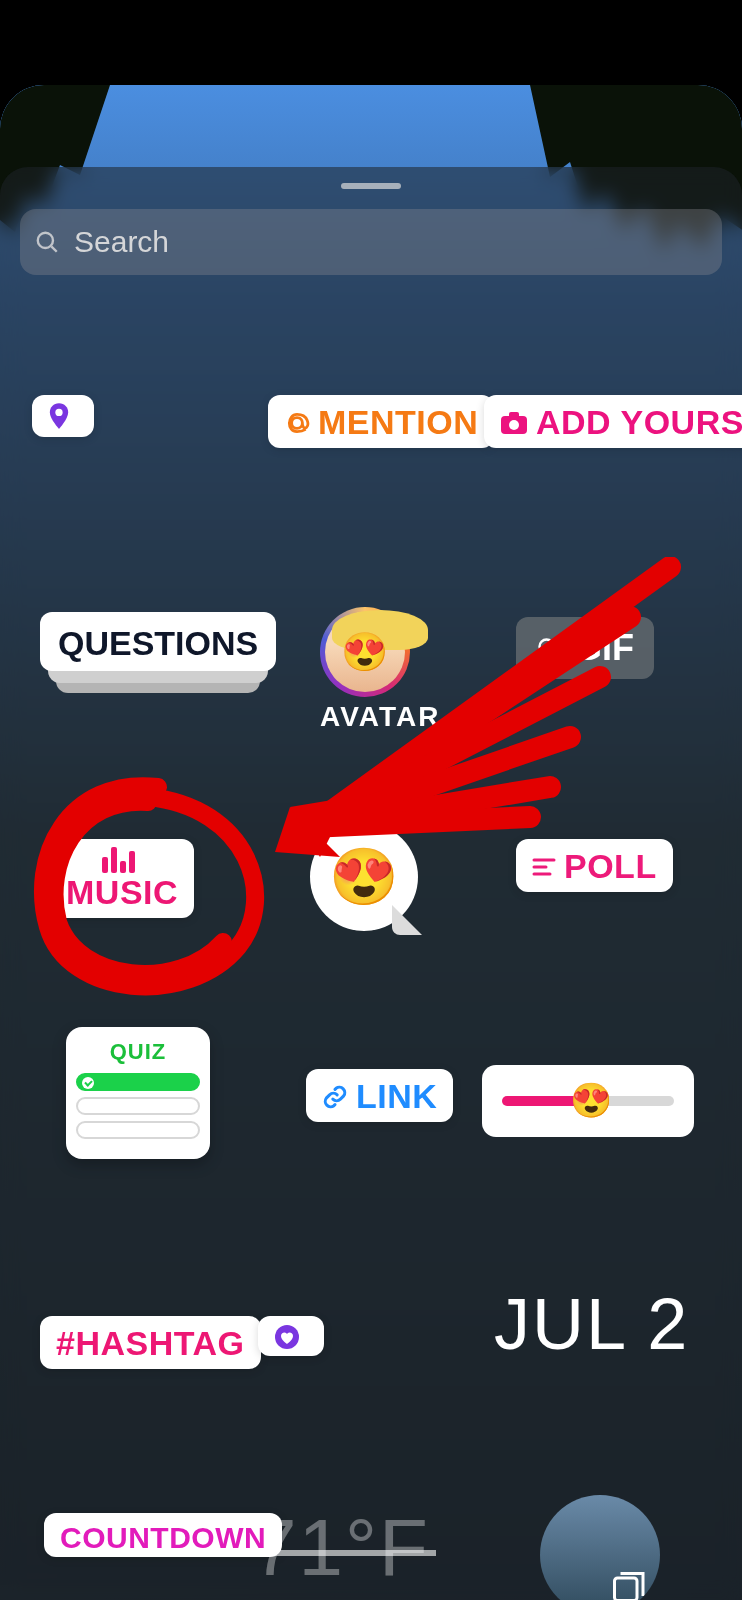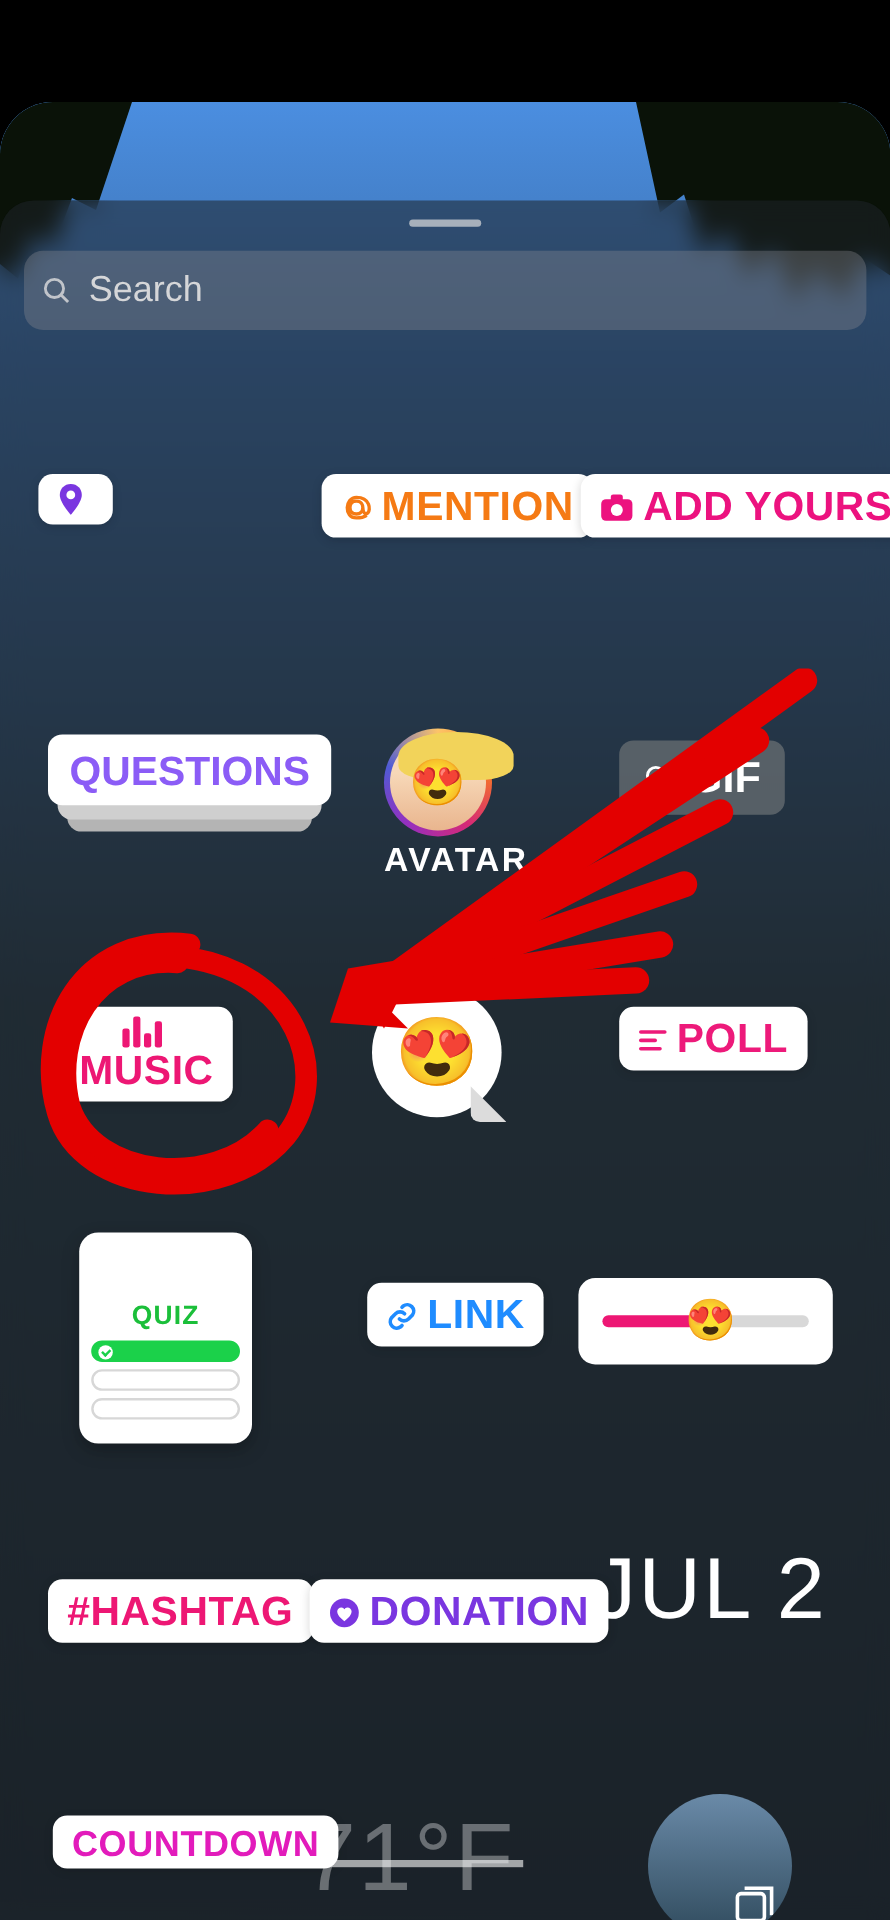--- a/index.html
+++ b/index.html
@@ -59,21 +59,21 @@
     font-family: "Helvetica Neue", Helvetica, Arial, sans-serif;
     font-stretch: condensed;
   }
   .pill .ic { display:inline-flex; align-items:center; margin-right: 8px; }
 
   .location { color:#7a36e0; top:28px; left:32px; }
   .mention  { color:#f57a14; top:28px; left:268px; }
   .addyours { color:#ec127f; top:28px; left:484px; }
 
   .questions { position:absolute; top:245px; left:40px; }
-  .questions .card{ background:#fff; border-radius:12px; padding:12px 18px 8px 18px; font-size:34px; font-weight:700; color:#8b5cf6; }
+  .questions .card{ background:#fff; border-radius:12px; padding:12px 18px 8px 18px; font-size:34px; font-weight:700; color:#0f172a; }
   .questions .shadow1{ position:absolute; left:8px; right:8px; bottom:-12px; height:14px; background:#cfcfcf; border-radius:0 0 12px 12px; z-index:-1;}
   .questions .shadow2{ position:absolute; left:16px; right:16px; bottom:-22px; height:12px; background:#b4b4b4; border-radius:0 0 12px 12px; z-index:-2;}
 
   .avatar { position:absolute; top:240px; left:320px; text-align:center; }
   .avatar .ring{ width:90px; height:90px; border-radius:50%; background: conic-gradient(#fdc468, #fa7e1e, #d62976, #962fbf, #4f5bd5, #fdc468); padding:5px; }
   .avatar .inner{ width:100%; height:100%; border-radius:50%; background:linear-gradient(#f7d8b8 40%, #e9b58e 100%); display:flex; align-items:center; justify-content:center; font-size:38px; overflow:hidden;}
   .avatar .hair{position:absolute; top:3px; left:12px; right:12px; height:40px; background:#f2d35a; border-radius:50% 50% 30% 30%;}
   .avatar .lbl{ color:#fff; font-weight:800; font-size:28px; margin-top:4px; letter-spacing:2px;}
 
   .gif { position:absolute; top:250px; left:516px; background:rgba(110,115,118,.7); color:#fff; border-radius:12px; padding:10px 20px; font-size:36px; font-weight:600; display:flex; align-items:center;}
@@ -81,21 +81,21 @@
 
   .music { color:#ed1774; top:472px; left:50px;flex-direction:column; }
   .music .ic span{display:inline-block; width:6px; background:#ed1774; margin:0 1.5px; border-radius:2px;}
 
   .emoji-sticker { position:absolute; top:456px; left:310px; width:108px; height:108px; background:#fff; border-radius:50%; display:flex; align-items:center; justify-content:center; font-size:56px;}
   .emoji-sticker::after{ content:""; position:absolute; bottom:-4px; right:-4px; width:30px; height:30px; background:#dcdcdc; clip-path: polygon(0 0, 100% 100%, 0 100%); border-bottom-left-radius:8px;}
 
   .poll { color:#ed1a7a; top:472px; left:516px; }
 
   .quiz { position:absolute; top:660px; left:66px; width:144px; background:#fff; border-radius:16px; padding:12px 10px 14px 10px; box-shadow:0 6px 14px rgba(0,0,0,.25);}
-  .quiz .t{ text-align:center; color:#1bbf3a; font-weight:800; font-size:22px; letter-spacing:1px; margin-bottom:8px;margin-top:44px;}
+  .quiz .t{ text-align:center; color:#1bbf3a; font-weight:800; font-size:22px; letter-spacing:1px; margin-bottom:8px;}
   .quiz .bar{ height:18px; border-radius:9px; margin:6px 0; border:2px solid #d7d7d7;}
   .quiz .bar.on{ background:#1bd14a; border-color:#1bd14a; position:relative;}
   .quiz .bar.on::before{content:""; position:absolute; left:4px; top:2px; width:12px; height:12px; border-radius:50%; background:#fff;}
   .quiz .bar.on::after{content:""; position:absolute; left:7px; top:5px; width:5px; height:3px; border-left:2px solid #1bd14a; border-bottom:2px solid #1bd14a; transform:rotate(-45deg);}
 
   .link { color:#1f8cff; top:702px; left:306px; }
 
   .slider { position:absolute; top:698px; left:482px; width:212px; height:72px; background:#fff; border-radius:14px; display:flex; align-items:center; padding:0 20px;}
   .slider .track{ flex:1; height:10px; border-radius:5px; background:linear-gradient(90deg,#ed1774 0 45%, #d8d8d8 45% 100%); position:relative;}
   .slider .thumb{ position:absolute; left:40%; top:-16px; font-size:34px;}
@@ -253,21 +253,20 @@
         <span>#HASHTAG</span>
       </div>
 
       <div class="pill donation">
         <span class="ic">
           <svg width="26" height="26" viewBox="0 0 26 26">
               <circle cx="13" cy="13" r="12" fill="#7a36e0"></circle>
               <path fill="#fff" d="M13 20s-6-4-6-8c0-2 1.5-3.5 3.5-3.5 1.3 0 2 .8 2.5 1.5.5-.7 1.2-1.5 2.5-1.5 2 0 3.5 1.5 3.5 3.5 0 4-6 8-6 8z"></path>
             </svg>
         </span>
-        <span>DONATION</span>
       </div>
 
       <div class="date">
         <span>JUL 2</span>
       </div>
 
       <div class="pill countdown">
         <span>COUNTDOWN</span>
       </div>
 

